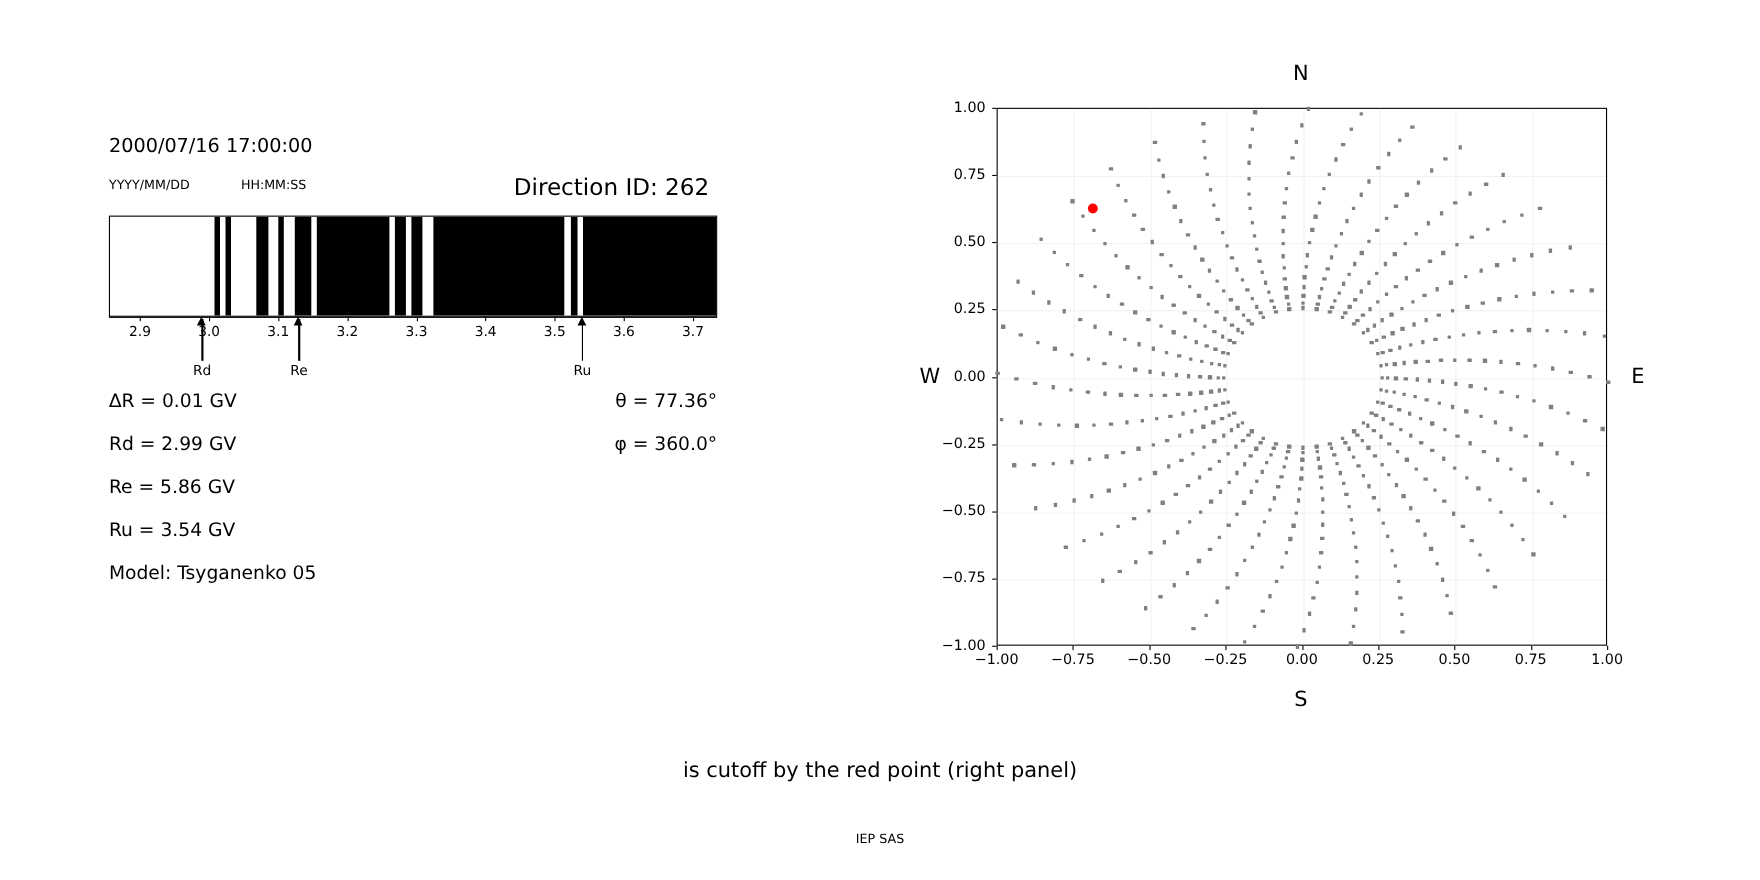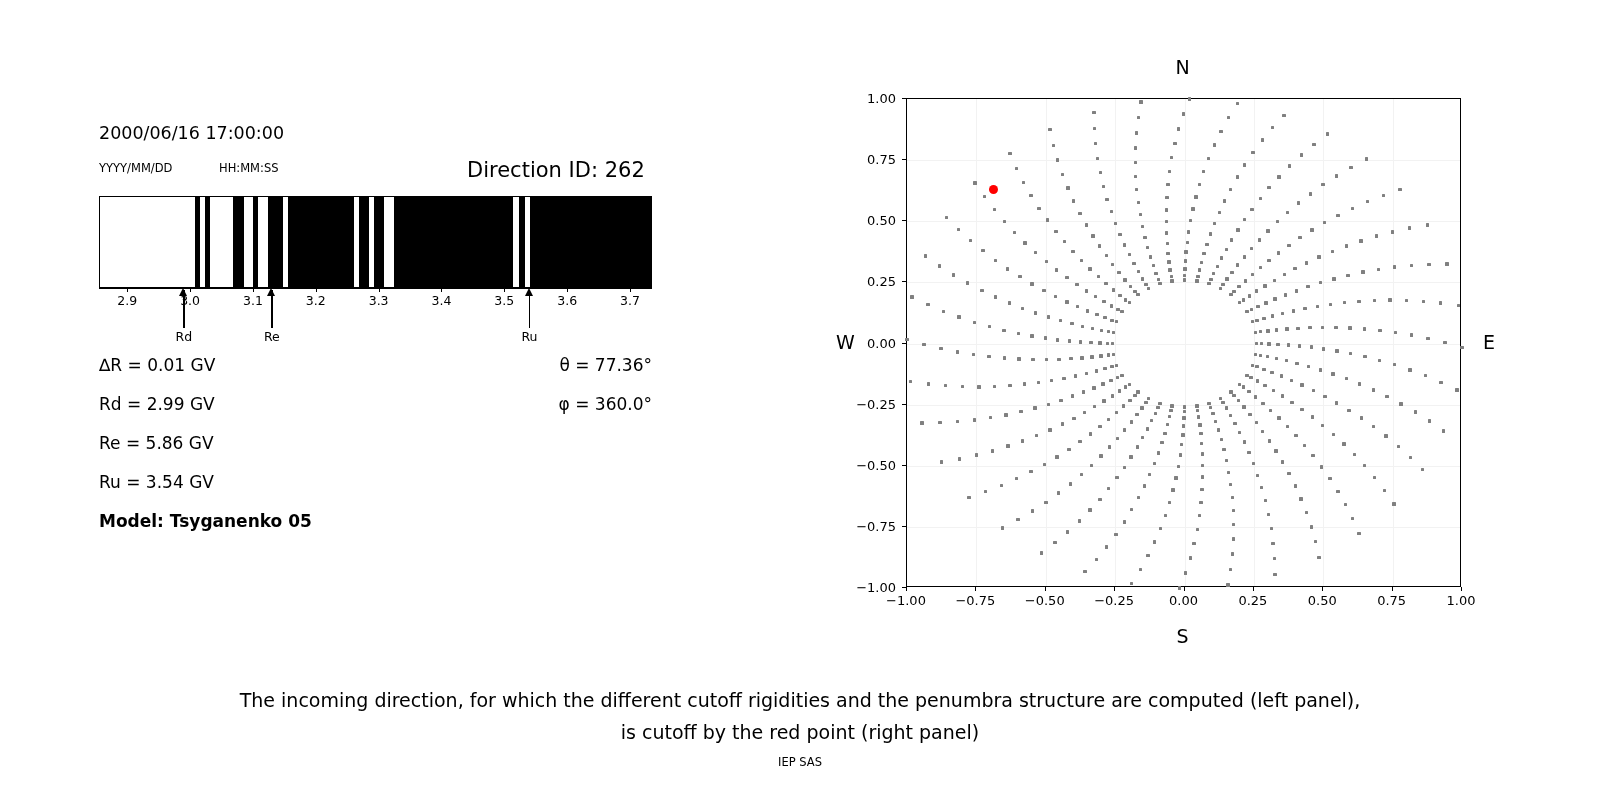--- a/index.html
+++ b/index.html
@@ -116,21 +116,21 @@
     position: absolute; left: 0; top: 755px; width: 1600px;
     text-align: center; font-size: 11.5px;
   }
 </style>
 </head>
 <body>
 
 <div id="left-panel">
 
 
-  <div class="date-line">2000/06/16 17:00:00</div>
+  <div class="date-line">2000/07/16 17:00:00</div>
 
   <div class="fmt-date">YYYY/MM/DD</div>
 
   <div class="fmt-time">HH:MM:SS</div>
 
   <div class="direction-id">Direction ID: 262</div>
 
   <div id="penumbra-wrap">
     <div id="penumbra-bar">
         <div class="band" style="left: 95.204px; width: 5.02727px;"></div>
@@ -184,21 +184,21 @@
         <div class="arrow-shaft" style="left: 528.76px; top: 2px; height: 38px;"></div>
         <div class="arrow-head" style="left: 524.96px; top: 0px;"></div>
         <div class="arrow-label" style="left: 529.46px; top: 41px;">Ru</div>
       </div>
     </div>
 
   <div class="val" style="left:99px; top:355px;">∆R = 0.01 GV</div>
   <div class="val" style="left:99px; top:394px;">Rd = 2.99 GV</div>
   <div class="val" style="left:99px; top:433px;">Re = 5.86 GV</div>
   <div class="val" style="left:99px; top:472px;">Ru = 3.54 GV</div>
-  <div class="val" style="left:99px; top:511px;font-weight:bold;">Model: Tsyganenko 05</div>
+  <div class="val" style="left:99px; top:511px;">Model: Tsyganenko 05</div>
 
   <div class="val-right" style="left:452px; top:355px; width:200px;">θ = 77.36°</div>
   <div class="val-right" style="left:452px; top:394px; width:200px;">φ = 360.0°</div>
 </div>
 
 <div id="right-panel">
   <div class="compass" id="label-n" style="left: 355.5px; top: 16px;">N</div>
   <div class="compass" id="label-e" style="left: 663px; top: 290.5px;">E</div>
   <div class="compass" id="label-s" style="left: 356.5px; top: 585px;">S</div>
   <div class="compass" id="label-w" style="left: 16px; top: 290.5px;">W</div>
@@ -866,16 +866,15 @@
       <div class="xtick-mark" style="left: 502.25px; top: 547px;"></div>
       <div class="xtick-label" style="left: 502.25px; top: 553px;">0.50</div>
       <div class="xtick-mark" style="left: 571.625px; top: 547px;"></div>
       <div class="xtick-label" style="left: 571.625px; top: 553px;">0.75</div>
       <div class="xtick-mark" style="left: 641px; top: 547px;"></div>
       <div class="xtick-label" style="left: 641px; top: 553px;">1.00</div>
     </div>
 </div>
 
 <div id="caption">
-  <div>The incoming direction, for which the different cutoff rigidities and the penumbra structure are computed (left panel),</div>
   <div>is cutoff by the red point (right panel)</div>
 </div>
 <div id="footer">IEP SAS</div>
 
 </body></html>

